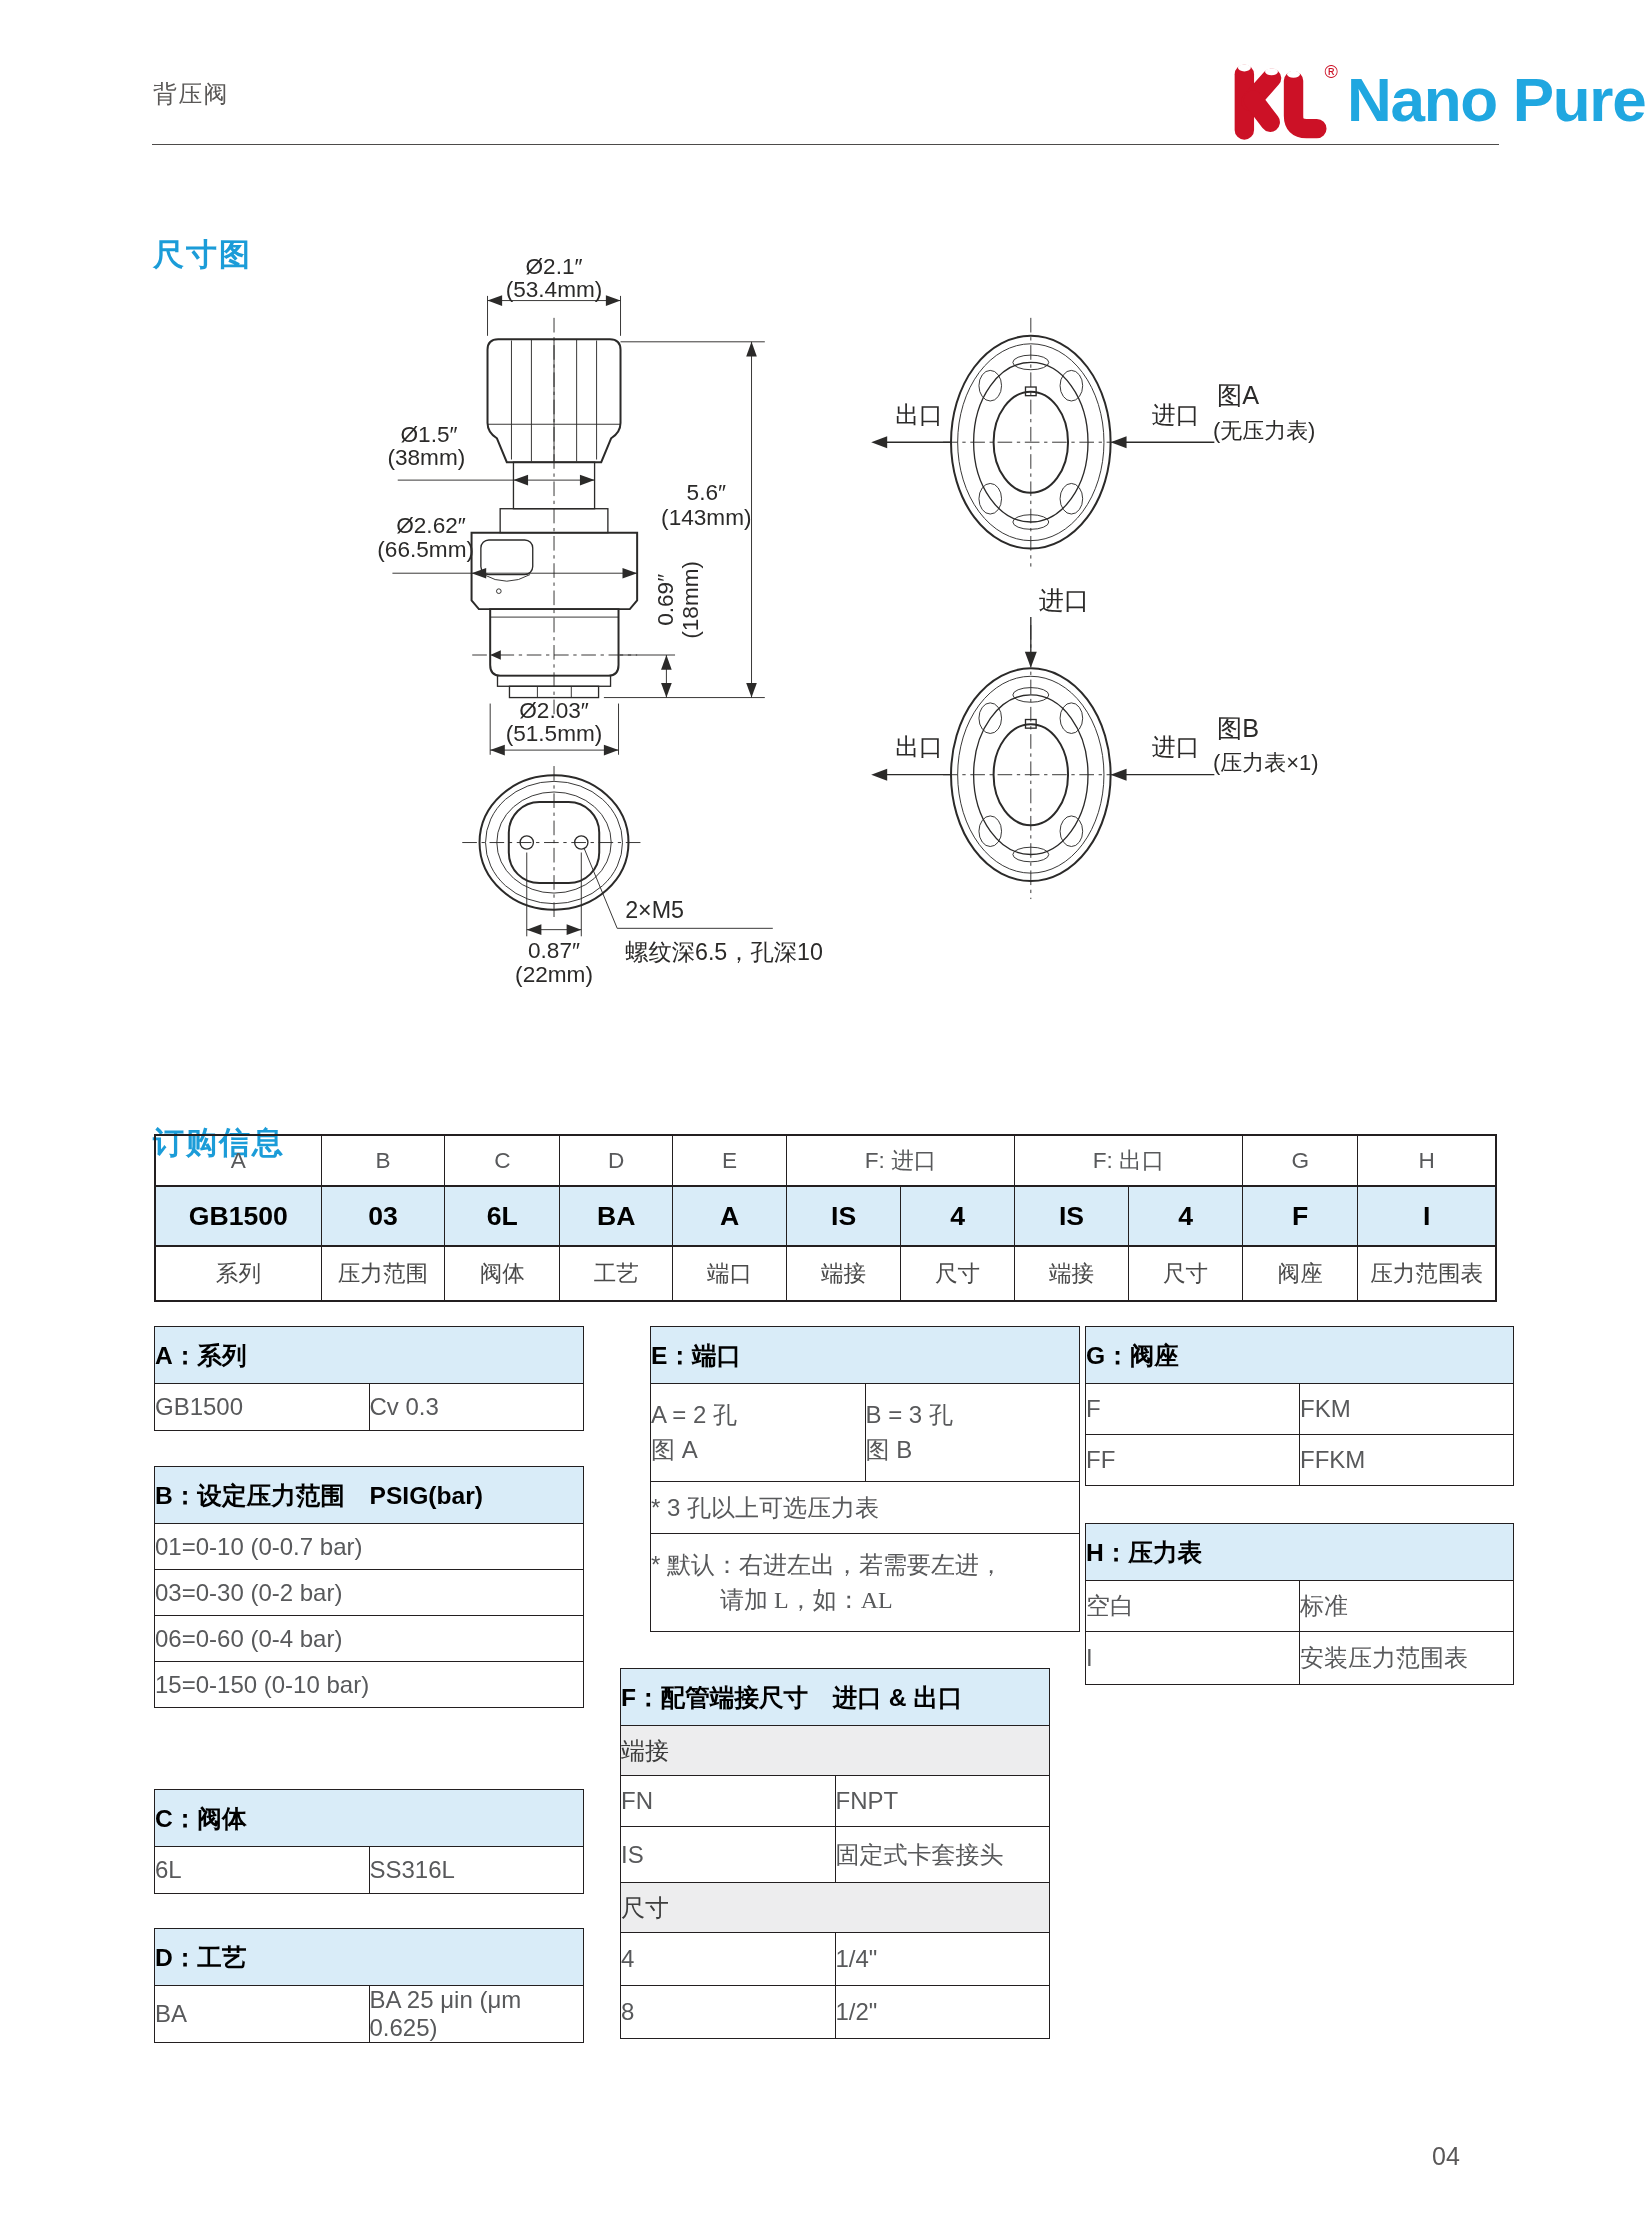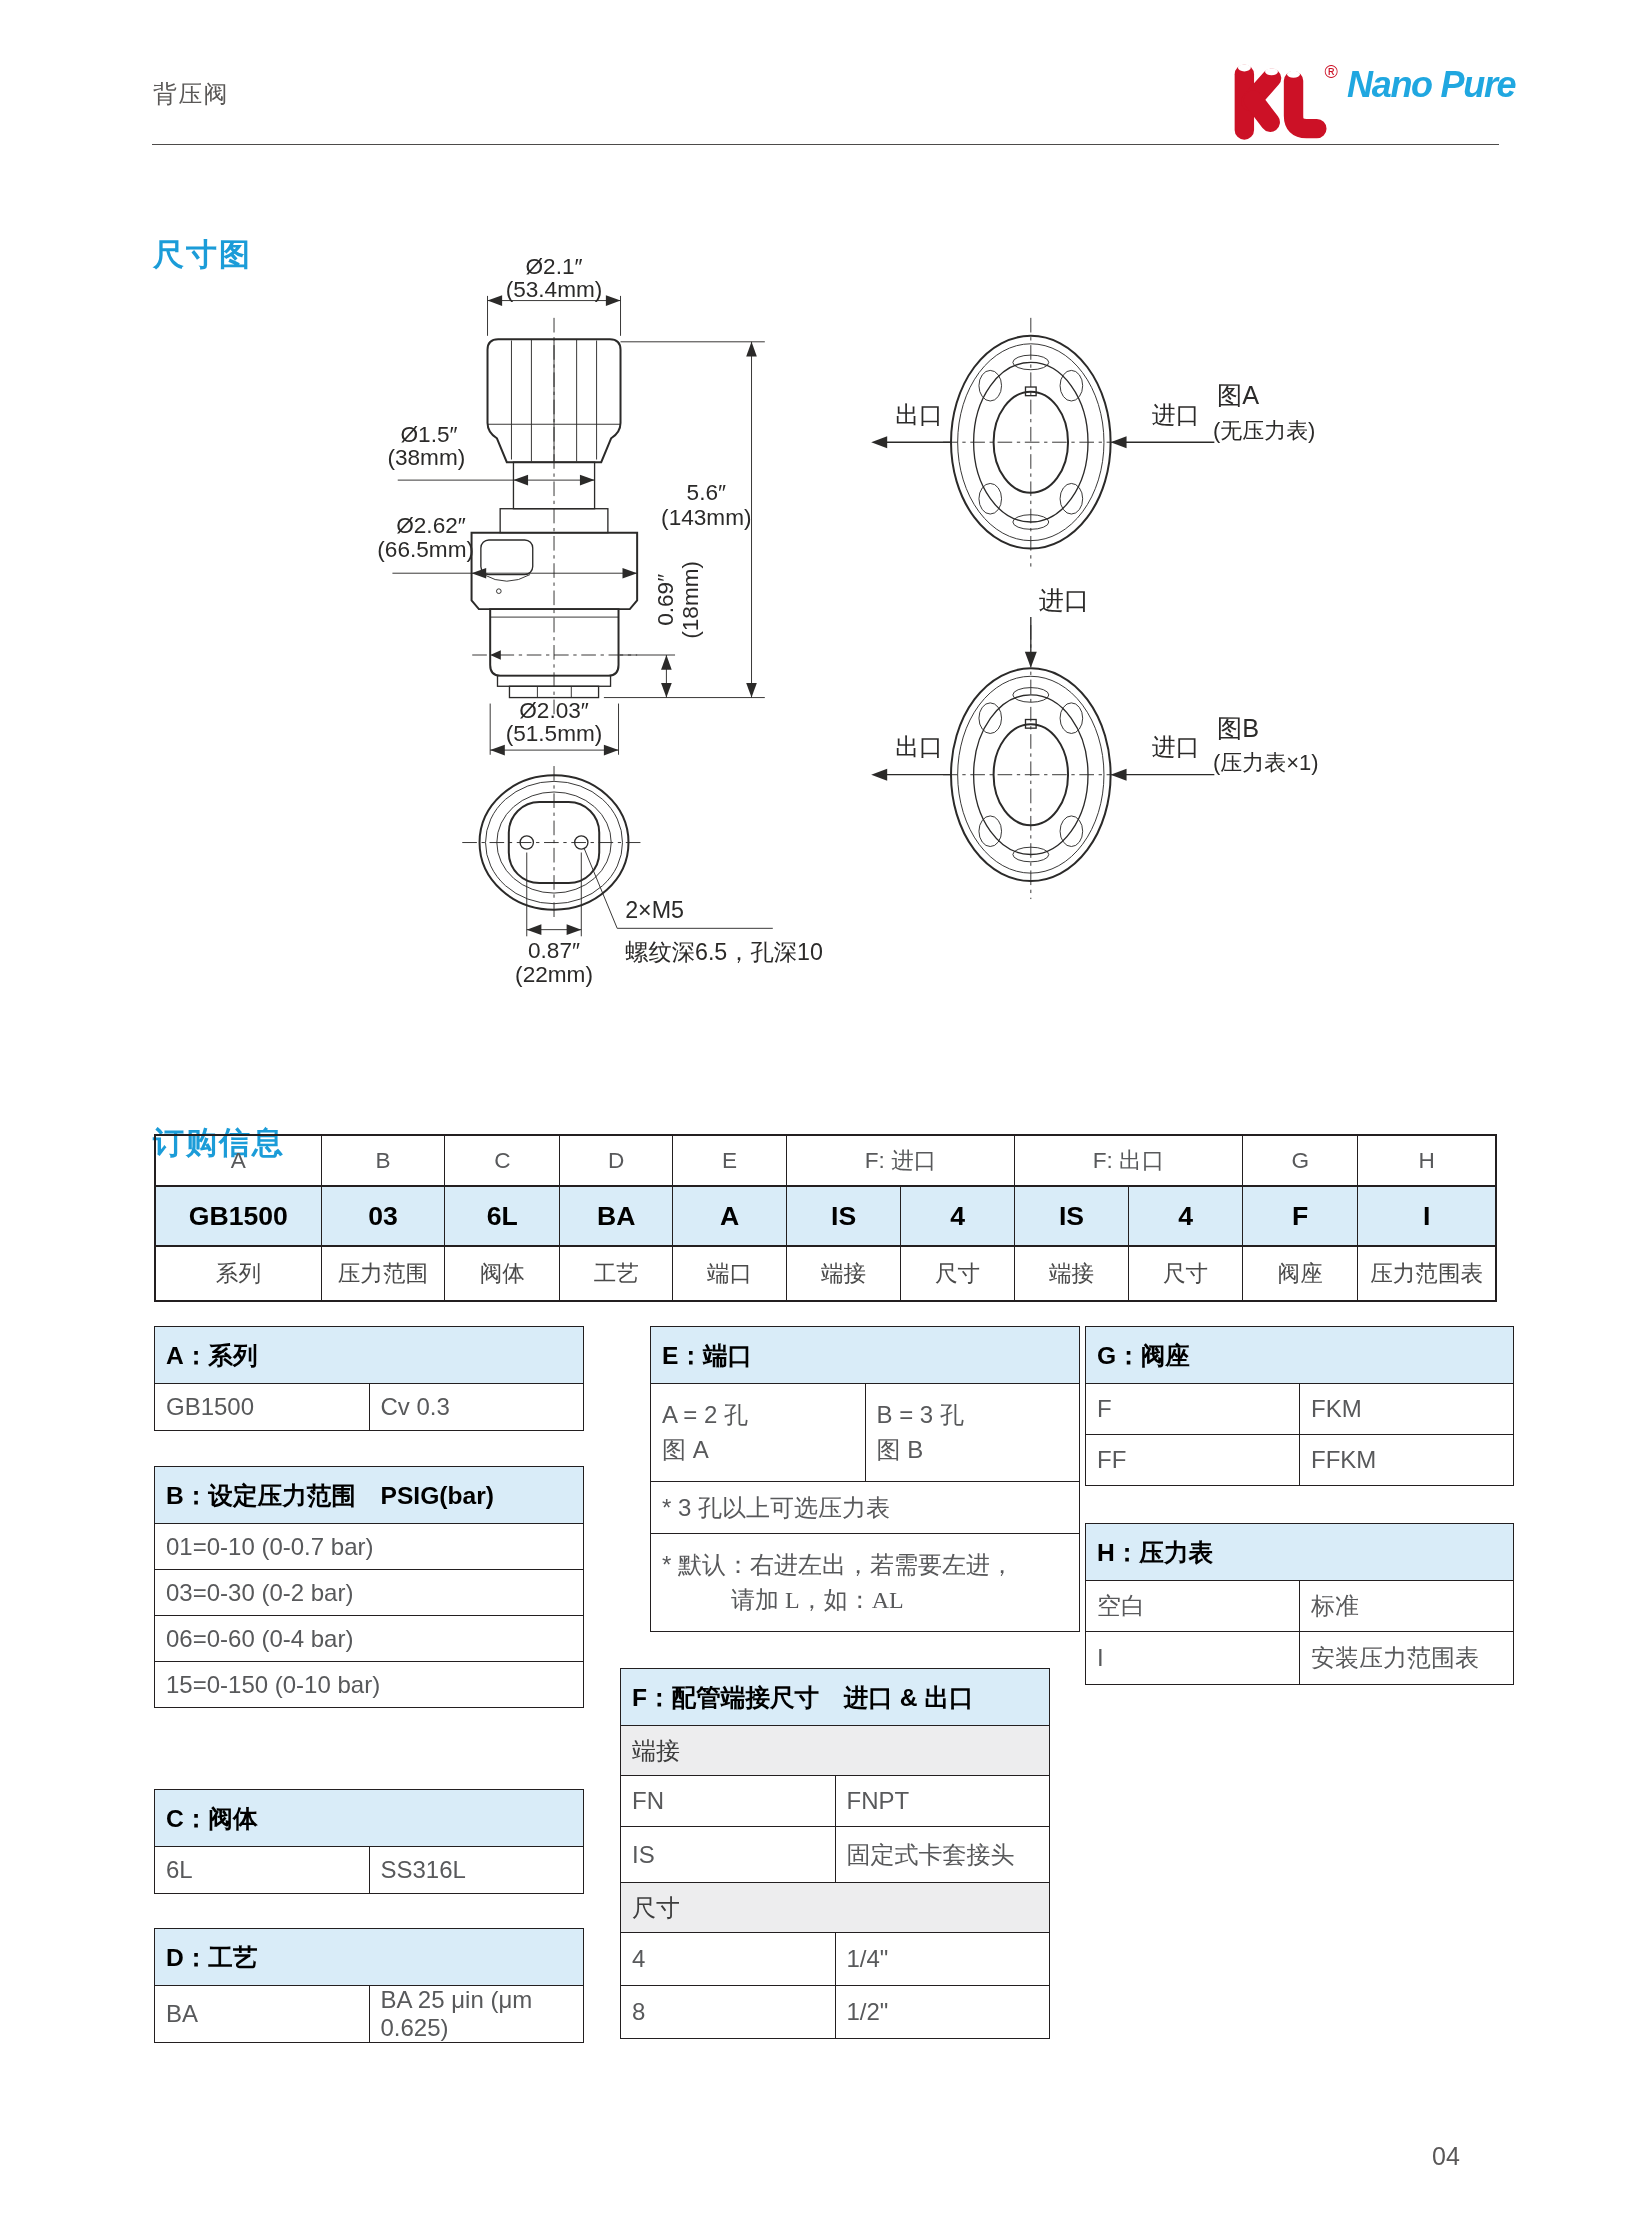--- a/index.html
+++ b/index.html
@@ -3,21 +3,21 @@
 <meta charset="utf-8">
 <style>
   html,body{margin:0;padding:0;background:#9a9a9a;}
   .page{position:relative;width:1650px;height:2239px;background:#ffffff;margin:0 auto;
         font-family:"Liberation Sans",sans-serif;overflow:hidden;}
   .abs{position:absolute;}
   
   .hdr-title{left:153px;top:78px;font-size:24px;color:#5a5857;letter-spacing:1.3px;}
   .hdr-rule{left:152px;top:144px;width:1347px;height:1.3px;background:#4d4b4a;}
   .logo-wrap{left:1234px;top:59px;width:346px;height:83px;}
-  .brand-name{position:absolute;left:113px;top:5.3px;font-size:36px;font-style:italic;
+  .brand-name{position:absolute;left:113px;top:5.3px;font-size:62px;
               font-weight:700;color:#20a7e0;letter-spacing:-1.3px;white-space:nowrap;}
   
   .sec-title{font-size:31px;font-weight:700;color:#1b9cd8;letter-spacing:2px;margin-top:45px;}
   
   .drawing{left:0;top:0;width:1650px;height:2239px;pointer-events:none;}
   .drawing line,.drawing path,.drawing rect,.drawing circle,.drawing ellipse{
      fill:none;stroke:#2b2a29;stroke-width:2;}
   .drawing .sw1{stroke-width:1.4;} .drawing .sw3{stroke-width:3;}
   .drawing .cl{stroke-width:1.4;stroke-dasharray:22 7 5 7;}
   .drawing polygon{fill:#2b2a29;stroke:none;}
@@ -30,21 +30,21 @@
   
   table{border-collapse:collapse;table-layout:fixed;width:100%;}
   .ot{border:2px solid #231f20;}
   .ot td{border:1.3px solid #231f20;text-align:center;vertical-align:middle;overflow:hidden;}
   .ot .r1 td{height:47px;font-size:22.6px;color:#58595b;border-bottom:2.7px solid #231f20;}
   .ot .r2 td{height:56px;font-size:26.6px;font-weight:700;color:#000;background:#d9ecf8;
              border-bottom:2.7px solid #231f20;}
   .ot .r3 td{height:51px;font-size:22.6px;color:#4a4a4a;}
   .st{border:1.7px solid #231f20;}
   .st td{border:1.3px solid #231f20;vertical-align:middle;font-size:24px;color:#58595b;
-         padding:0 0 0 11px;overflow:hidden;}
+         padding:0 0 0 0;overflow:hidden;}
   .st .hd td{background:#d9ecf8;color:#000;font-weight:700;font-size:24.6px;height:56px;}
   .st .sub td{background:#ededee;color:#3d3d3d;height:49px;}
   .two-line div{line-height:1.45;}
   .note2 .ind{padding-left:69px;font-family:Liberation Serif, serif;}
   .page-num{font-size:25px;color:#595757;}
 </style>
 </head>
 <body>
 
 <div class="page">

